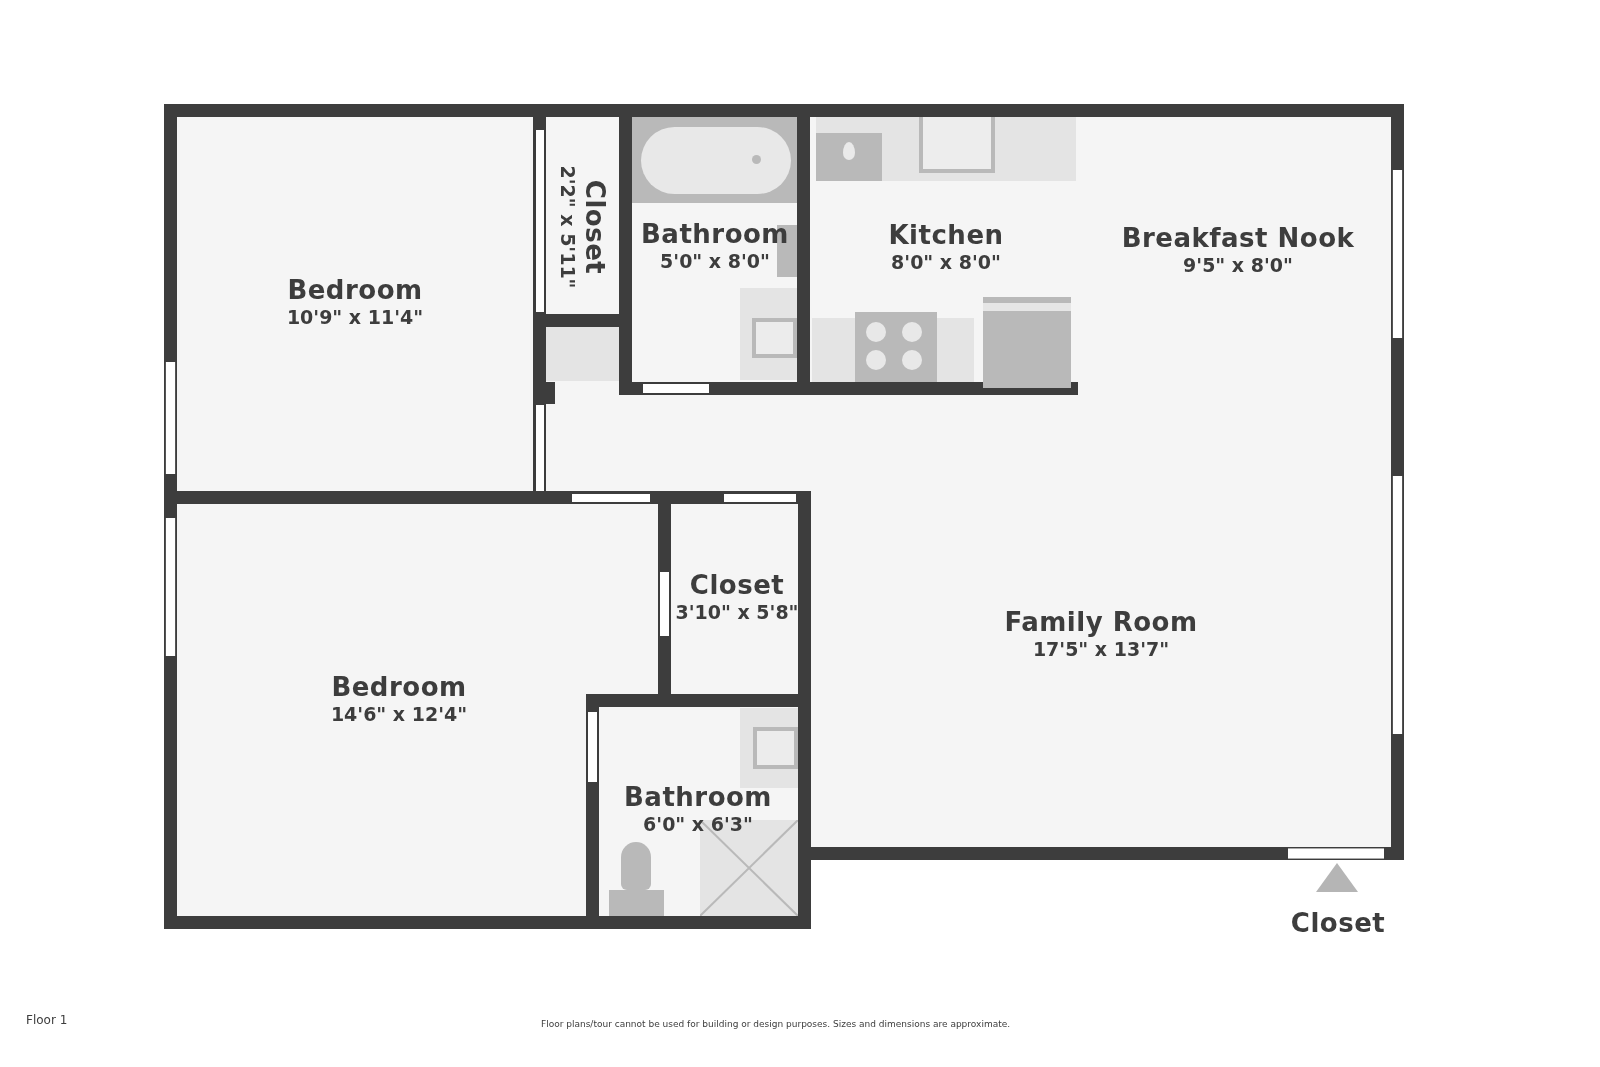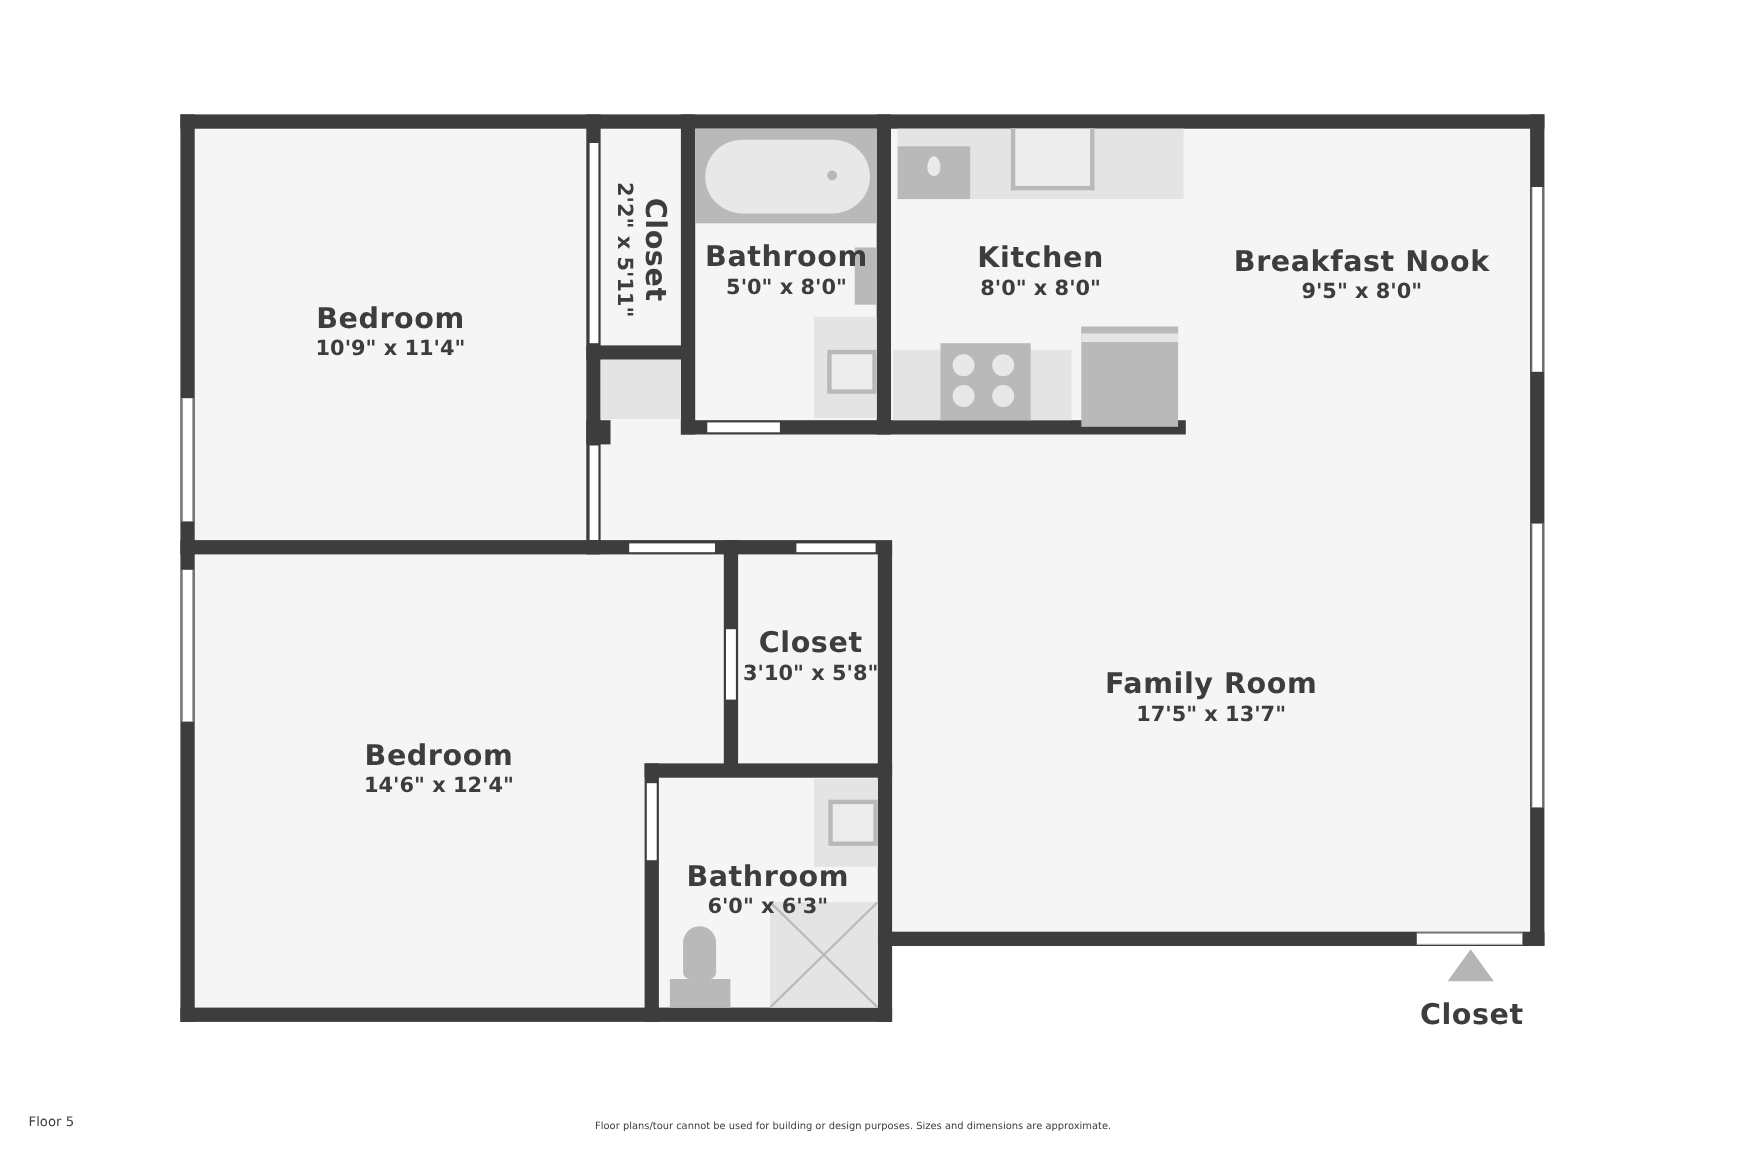--- a/index.html
+++ b/index.html
@@ -134,14 +134,14 @@
   <div class="label" style="left:598px;top:782px;width:200px;">
     <span class="name">Bathroom</span>
     <span class="dim">6'0" x 6'3"</span>
   </div>
 
   <div class="label" style="left:1278px;top:908px;width:120px;">
     <span class="name">Closet</span>
   </div>
 </div>
 
-<div class="footer" style="left:26px;top:1013px;font-size:12px;">Floor 5</div>
+<div class="footer" style="left:26px;top:1013px;font-size:12px;">Floor 1</div>
 <div class="footer" style="left:541px;top:1019px;font-size:9px;">Floor plans/tour cannot be used for building or design purposes. Sizes and dimensions are approximate.</div>
 
 </body></html>

